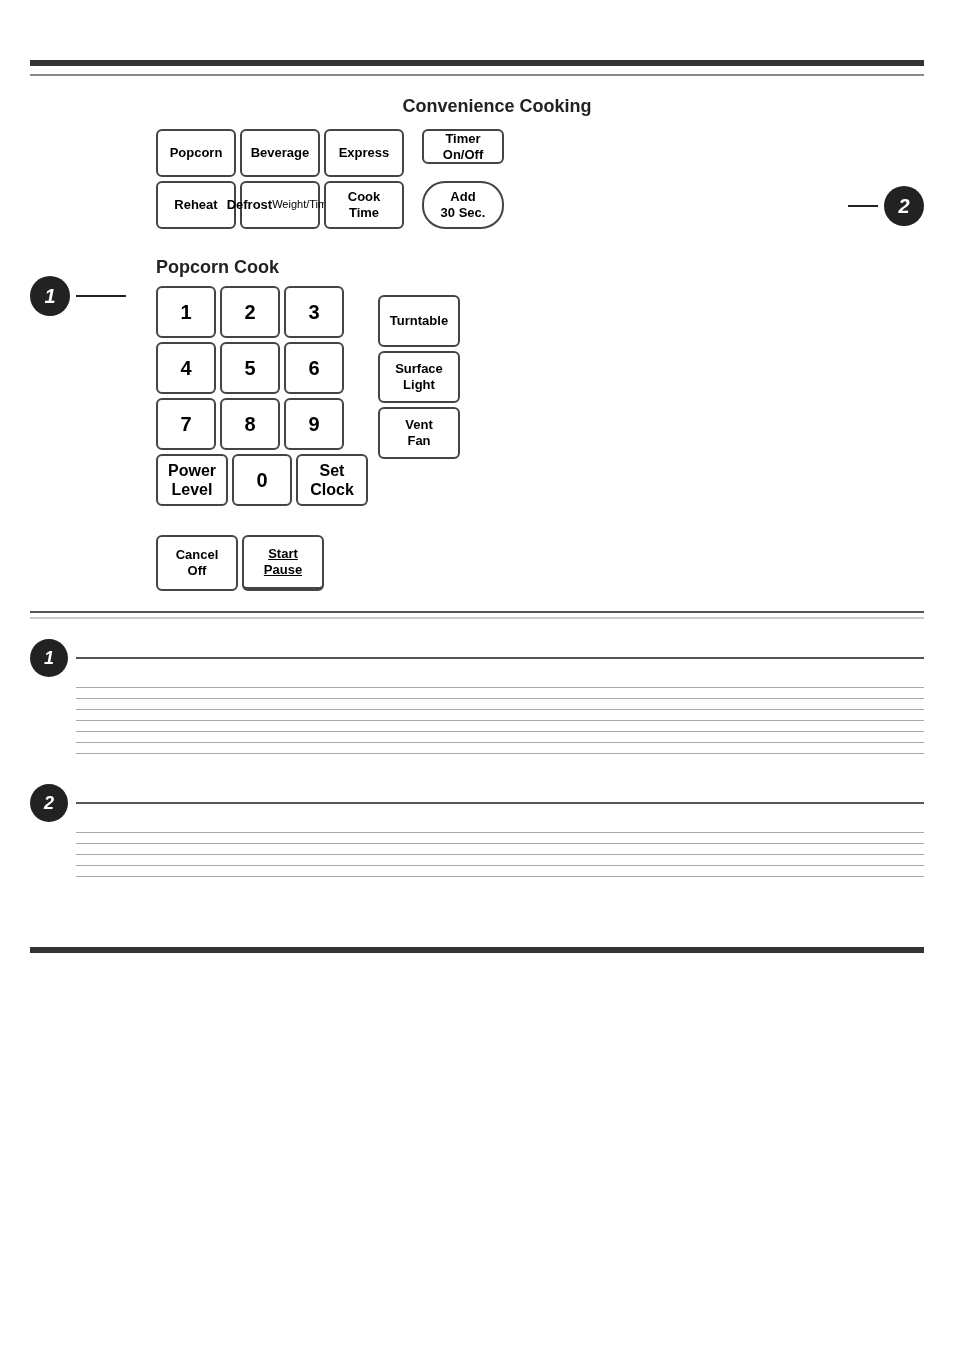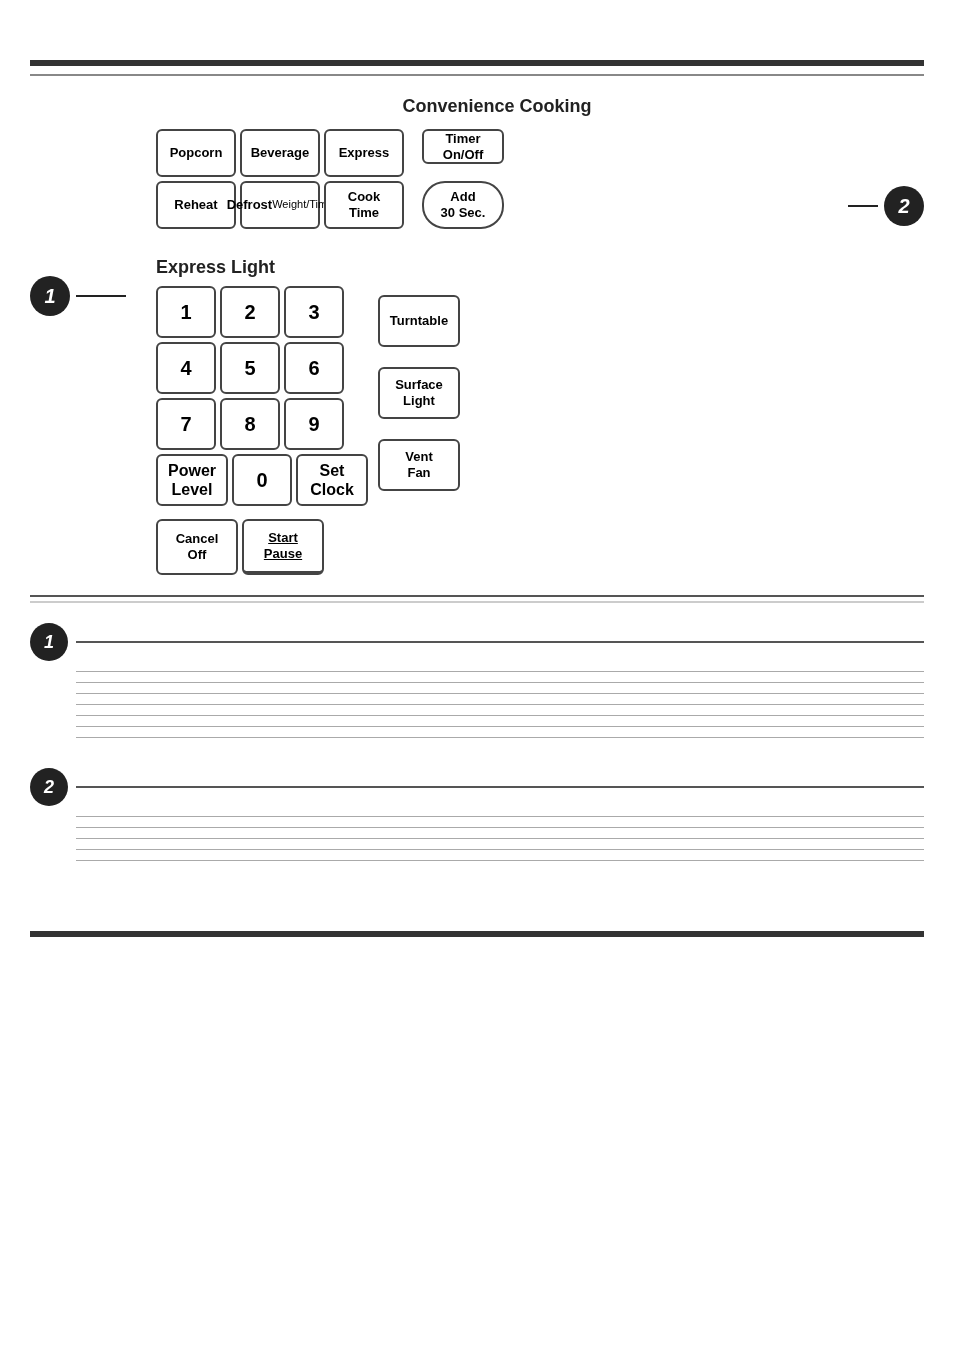--- a/index.html
+++ b/index.html
@@ -164,21 +164,21 @@
       background: #222;
       width: 30px;
       margin-right: 6px;
     }
 
     
     .action-row {
       display: flex;
       flex-direction: row;
       gap: 4px;
-      margin-top: 13px;
+      margin-top: 29px;
     }
 
     .btn-action {
       border: 2px solid #444;
       border-radius: 6px;
       background: #fff;
       width: 82px;
       height: 56px;
       display: flex;
       align-items: center;
@@ -282,21 +282,21 @@
       <div class="btn-row">
         <button class="ctrl-btn btn-md">Reheat</button>
         <button class="ctrl-btn btn-md">Defrost<br><span style="font-weight:normal;font-size:11px;">Weight/Time</span></button>
         <button class="ctrl-btn btn-md">Cook<br>Time</button>
         <div style="width:10px;"></div>
         <button class="ctrl-btn btn-right" style="height:48px;border-radius:23px;">Add<br>30 Sec.</button>
       </div>
 
       <div style="display:flex; flex-direction:row; margin-top:10px;">
         <div>
-          <div class="express-label">Express Light</div>
+          <div class="express-label">Popcorn Cook</div>
 
           <div class="btn-row">
             <button class="ctrl-btn btn-num">1</button>
             <button class="ctrl-btn btn-num">2</button>
             <button class="ctrl-btn btn-num">3</button>
           </div>
 
           <div class="btn-row">
             <button class="ctrl-btn btn-num">4</button>
             <button class="ctrl-btn btn-num">5</button>
@@ -314,21 +314,21 @@
             <button class="ctrl-btn btn-zero">0</button>
             <button class="ctrl-btn btn-bottom">Set<br>Clock</button>
           </div>
 
           <div class="action-row">
             <button class="btn-action">Cancel<br>Off</button>
             <button class="btn-action btn-start" style="text-decoration:underline;">Start<br>Pause</button>
           </div>
         </div>
 
-        <div style="display:flex; flex-direction:column; gap:20px; margin-left:10px; margin-top:52px;">
+        <div style="display:flex; flex-direction:column; gap:4px; margin-left:10px; margin-top:52px;">
           <button class="ctrl-btn btn-right">Turntable</button>
           <button class="ctrl-btn btn-right">Surface<br>Light</button>
           <button class="ctrl-btn btn-right">Vent<br>Fan</button>
         </div>
       </div>
 
     </div>
 
     <div class="right-callout">
       <div class="right-callout-line"></div>

